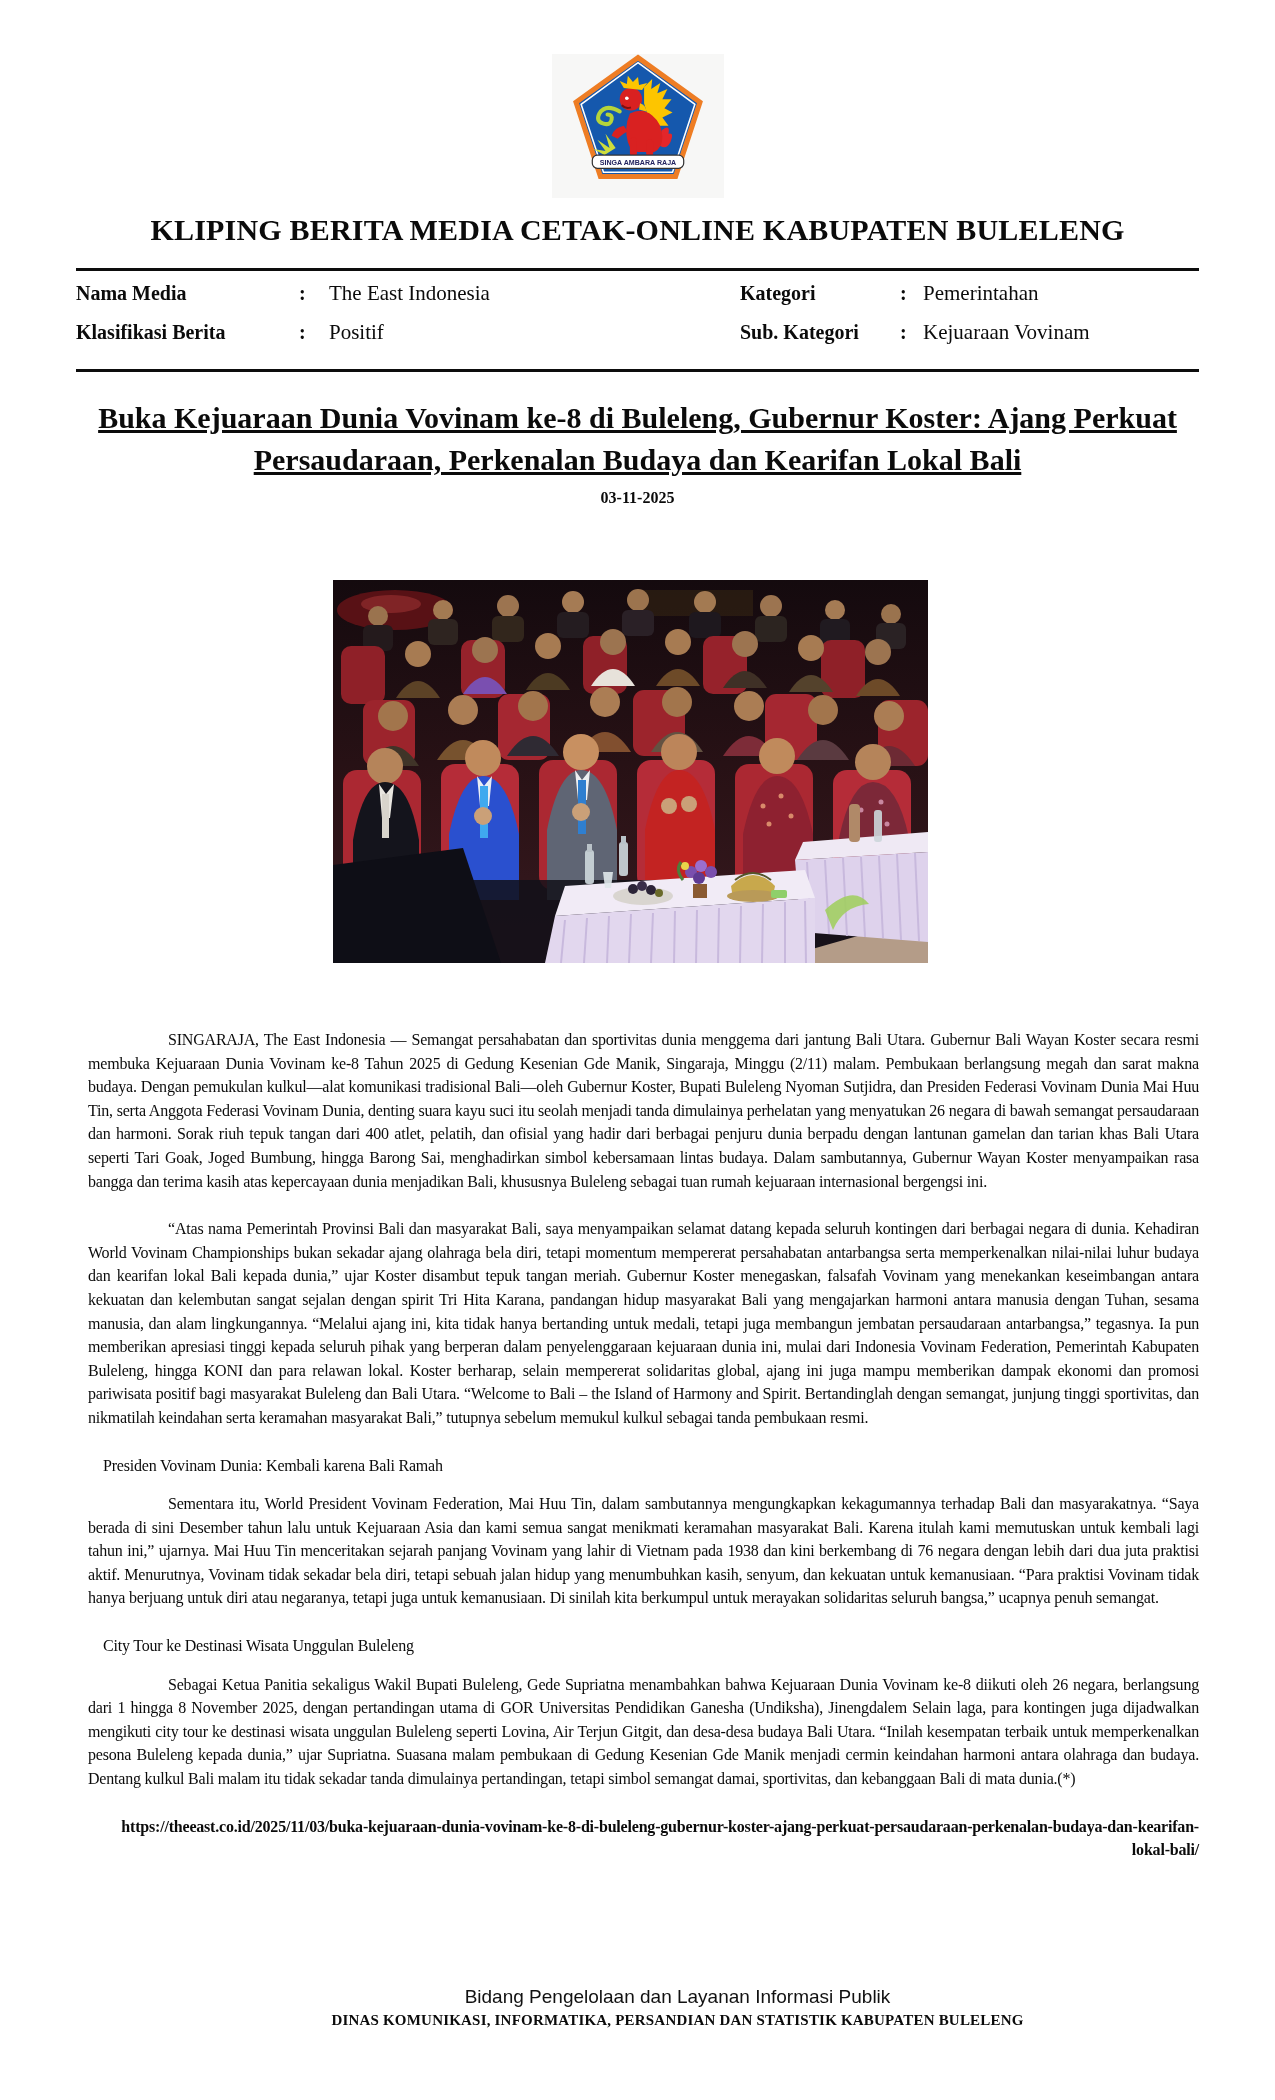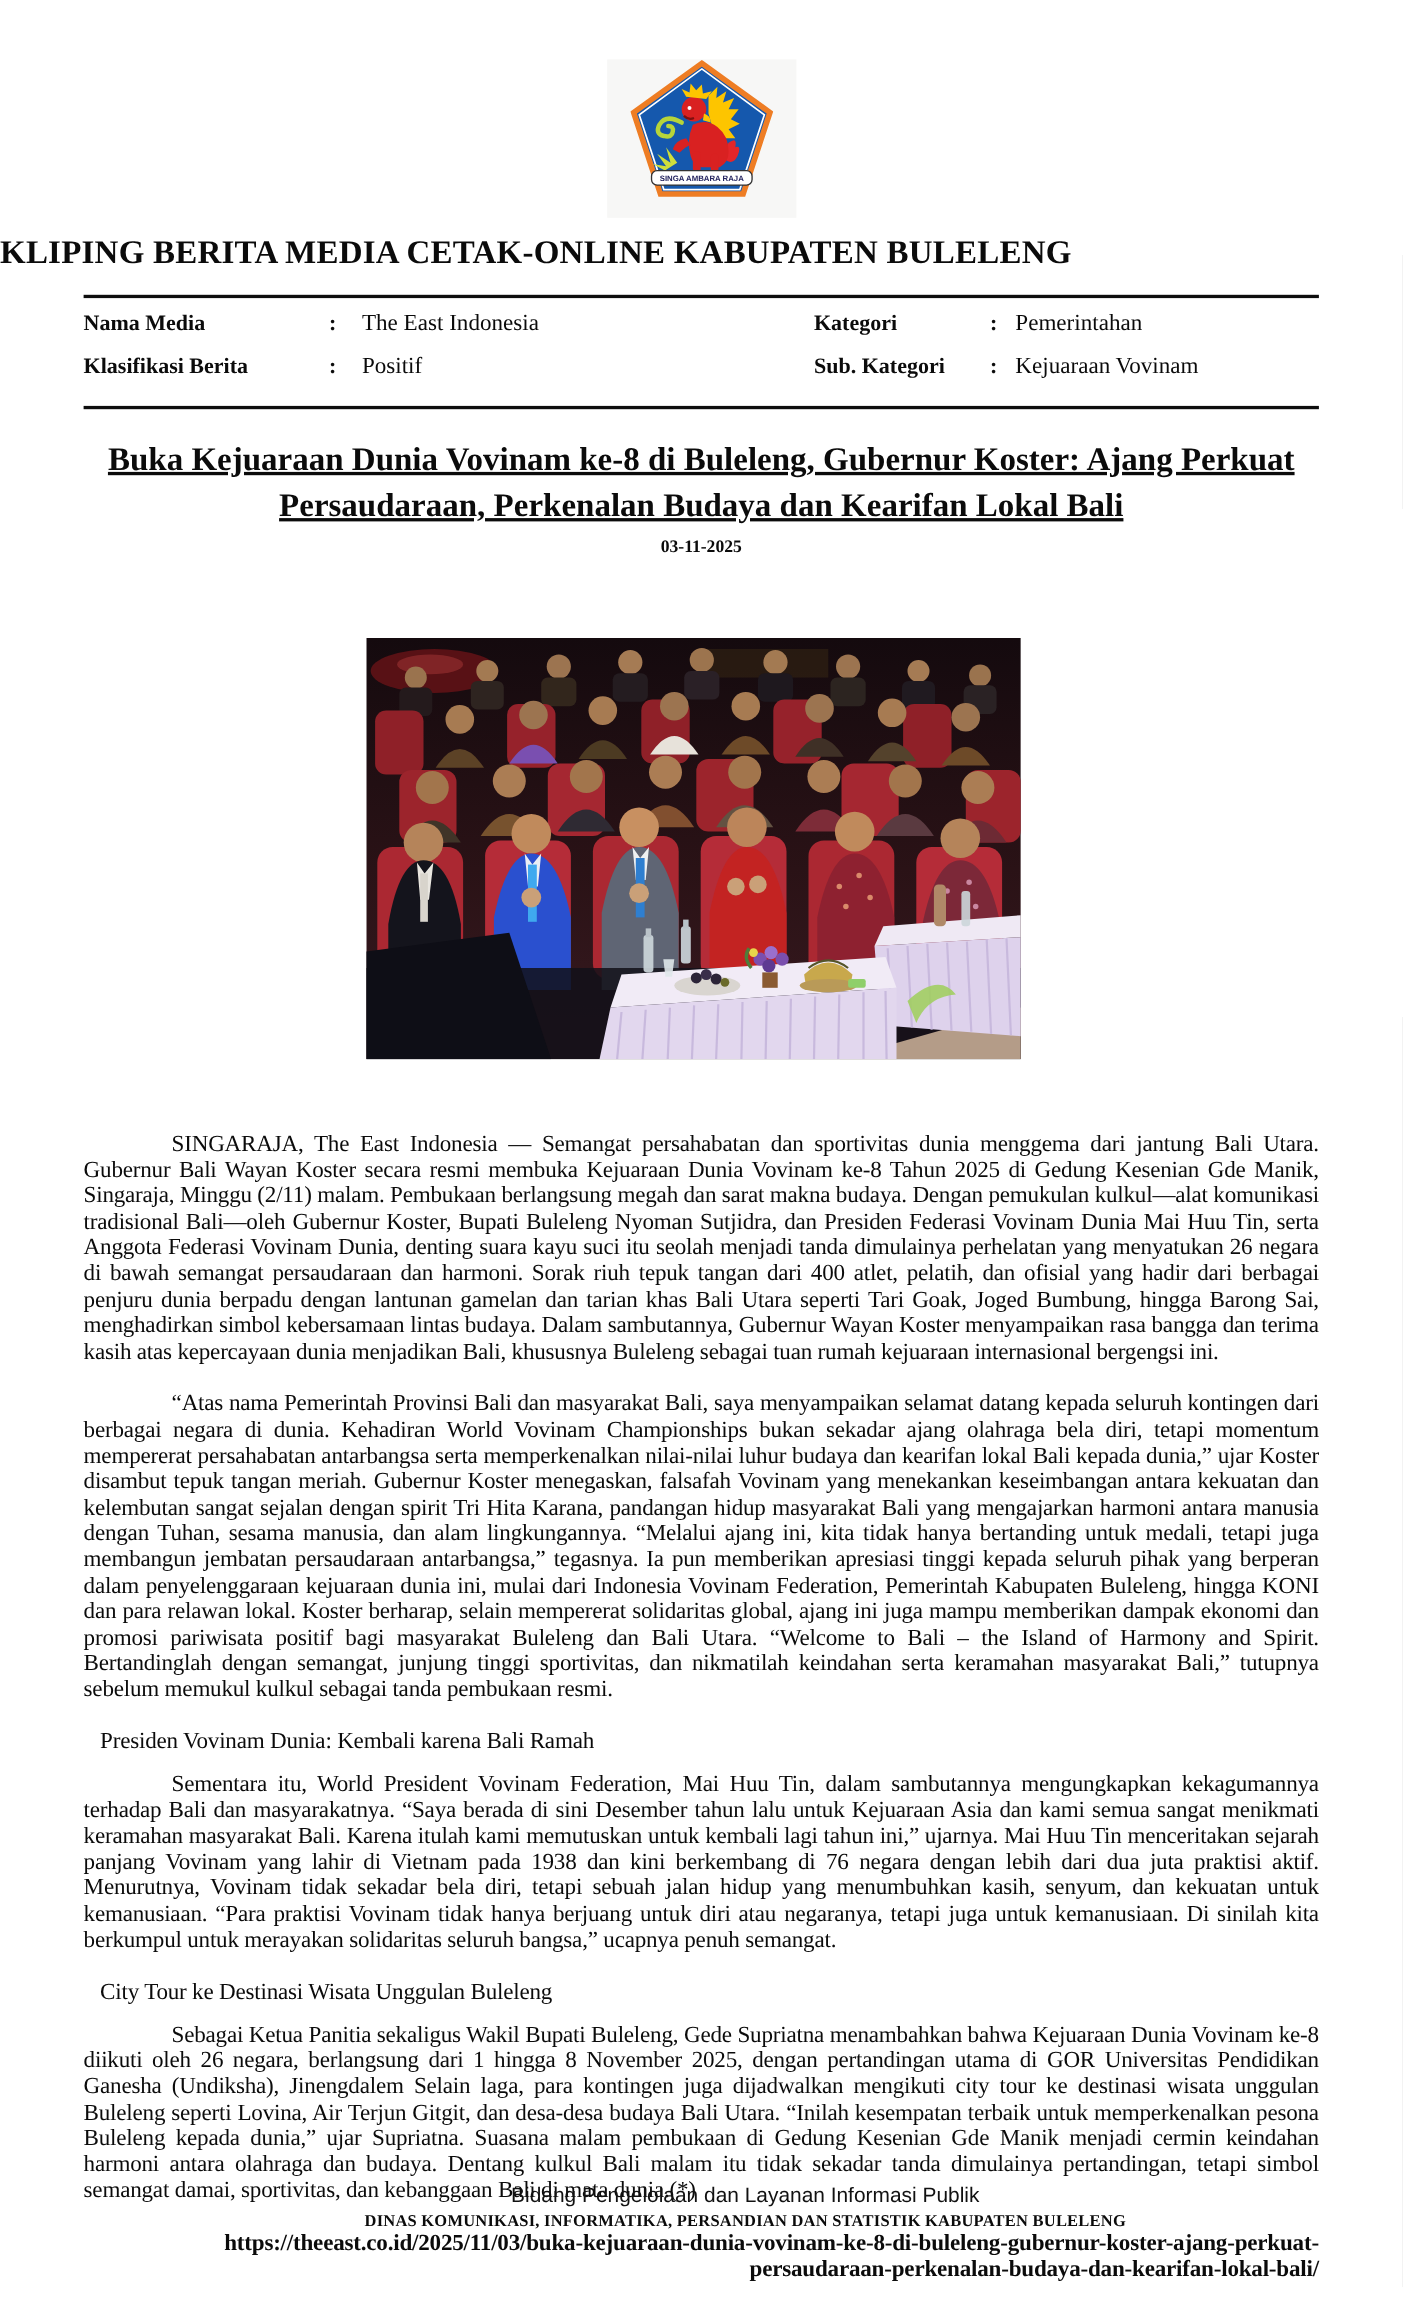--- a/index.html
+++ b/index.html
@@ -13,21 +13,21 @@
     overflow:hidden;
   }
   
   .logo-box{
     position:absolute;left:552px;top:54px;width:172px;height:144px;
     background:#f7f7f6;display:flex;justify-content:center;
   }
   
   .doc-title{
     position:absolute;top:213px;left:0;width:100%;
-    margin:0;
+    margin:0;text-align:center;
     font-size:30px;font-weight:bold;letter-spacing:0.2px;
   }
   .rule{position:absolute;left:76px;right:76px;background:#0d0d0d;}
   .rule-top{top:268px;height:3px;}
   .rule-bottom{top:369px;height:3px;}
   
   .meta{
     position:absolute;top:281px;left:76px;right:76px;
     display:grid;
     grid-template-columns:223px 30px 411px 160px 23px 1fr;
@@ -45,22 +45,22 @@
   }
   .article-date{
     position:absolute;top:489px;left:0;width:100%;
     text-align:center;font-size:16px;font-weight:bold;
   }
   
   .photo{position:absolute;left:333px;top:580px;width:595px;height:383px;}
   .photo svg{display:block;}
   
   .body-text{
-    position:absolute;top:1028px;left:76px;right:76px;
-    font-size:21px;line-height:23.6px;letter-spacing:-0.2px;
+    position:absolute;top:1028px;left:88px;right:76px;
+    font-size:16px;line-height:23.6px;letter-spacing:-0.2px;
     text-align:justify;
   }
   .body-text p{margin:0 0 24px 0;}
   .body-text p.para{text-indent:80px;}
   .body-text p.subhead{margin:15px;text-align:left;}
   .body-text p.url{
     font-weight:bold;text-align:right;
     overflow-wrap:anywhere;word-break:normal;
   }
   

